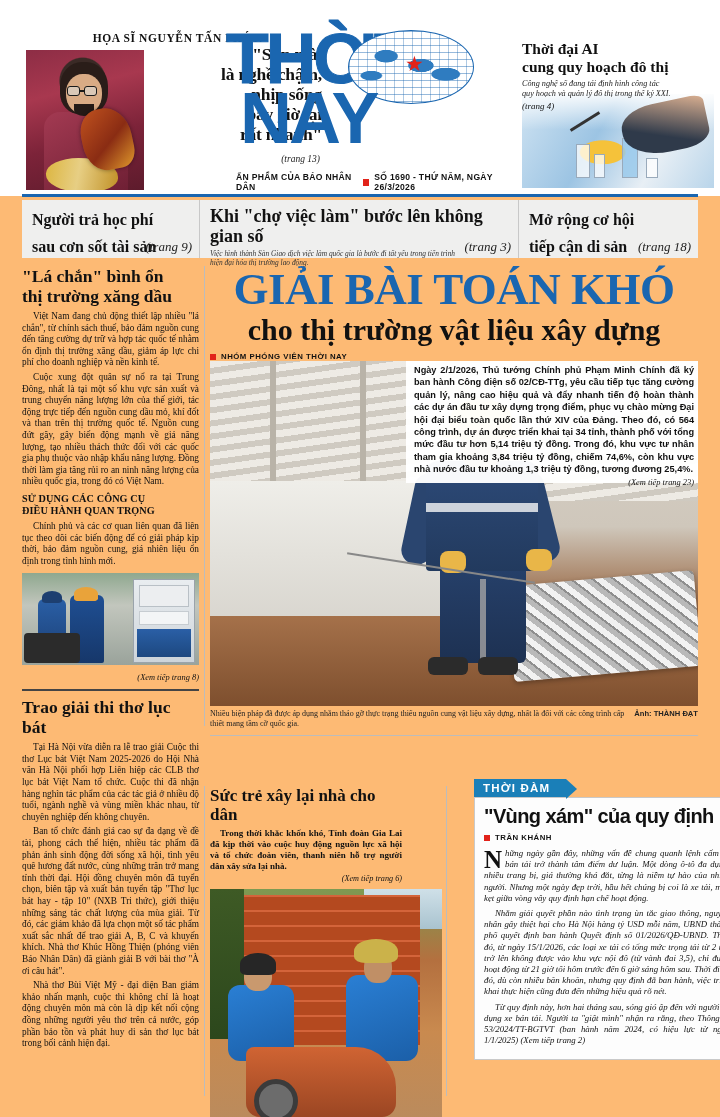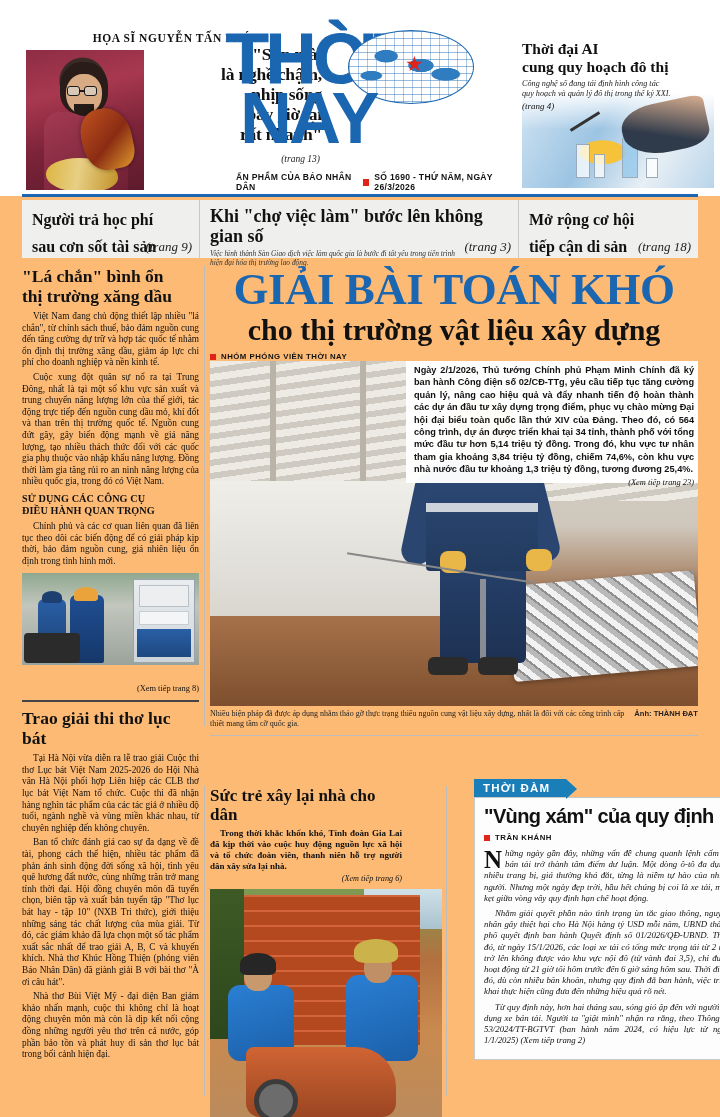--- a/index.html
+++ b/index.html
@@ -138,21 +138,21 @@
     background:linear-gradient(180deg,#8fa88f 0%, #c2c6bd 35%, #9aa39b 100%); }
   .gp-pump { position:absolute; right:4px; top:6px; width:62px; height:84px; background:linear-gradient(180deg,#e9edf0,#cdd4da); border:1px solid #9aa3ab; }
   .gp-screen { position:absolute; right:10px; top:12px; width:50px; height:22px; background:#eceef0; border:1px solid #b9c0c6; }
   .gp-screen2 { position:absolute; right:10px; top:38px; width:50px; height:14px; background:#f3f5f6; border:1px solid #c6ccd1; }
   .gp-blue { position:absolute; right:8px; bottom:8px; width:54px; height:28px; background:linear-gradient(180deg,#2a5fa6,#1d4880); }
   .gp-att { position:absolute; left:48px; top:22px; width:34px; height:68px; background:linear-gradient(180deg,#1f4f93,#16376a); border-radius:6px 6px 2px 2px; }
   .gp-att2 { position:absolute; left:16px; top:26px; width:28px; height:62px; background:linear-gradient(180deg,#2a5fa6,#1b3f74); border-radius:6px 6px 2px 2px; }
   .gp-helm { position:absolute; left:52px; top:14px; width:24px; height:14px; background:#e9a33a; border-radius:50% 50% 20% 20%; }
   .gp-helm2 { position:absolute; left:20px; top:18px; width:20px; height:12px; background:#1d3f70; border-radius:50% 50% 20% 20%; }
   .gp-bike { position:absolute; left:2px; bottom:2px; width:56px; height:30px; background:#2b2b2b; border-radius:4px; }
-  .photo-cred { text-align:right; font-size:8.4px; margin-top:19px; }
+  .photo-cred { text-align:right; font-size:8.4px; font-style:italic; margin-top:8px; }
 
   .hr-thin { height:1px; background:#bcbcbc; margin:7px 0 6px 0; }
   .hr-thick { height:2px; background:#444; margin:7px 0 6px 0; }
 
   
   .main { position:absolute; left:210px; top:266px; width:488px; }
   .main-hl {
     font-family:"Liberation Serif", serif; font-weight:700;
     font-size:45px; line-height:46px; color:#1a66b0; letter-spacing:-.5px;
     text-align:center;

